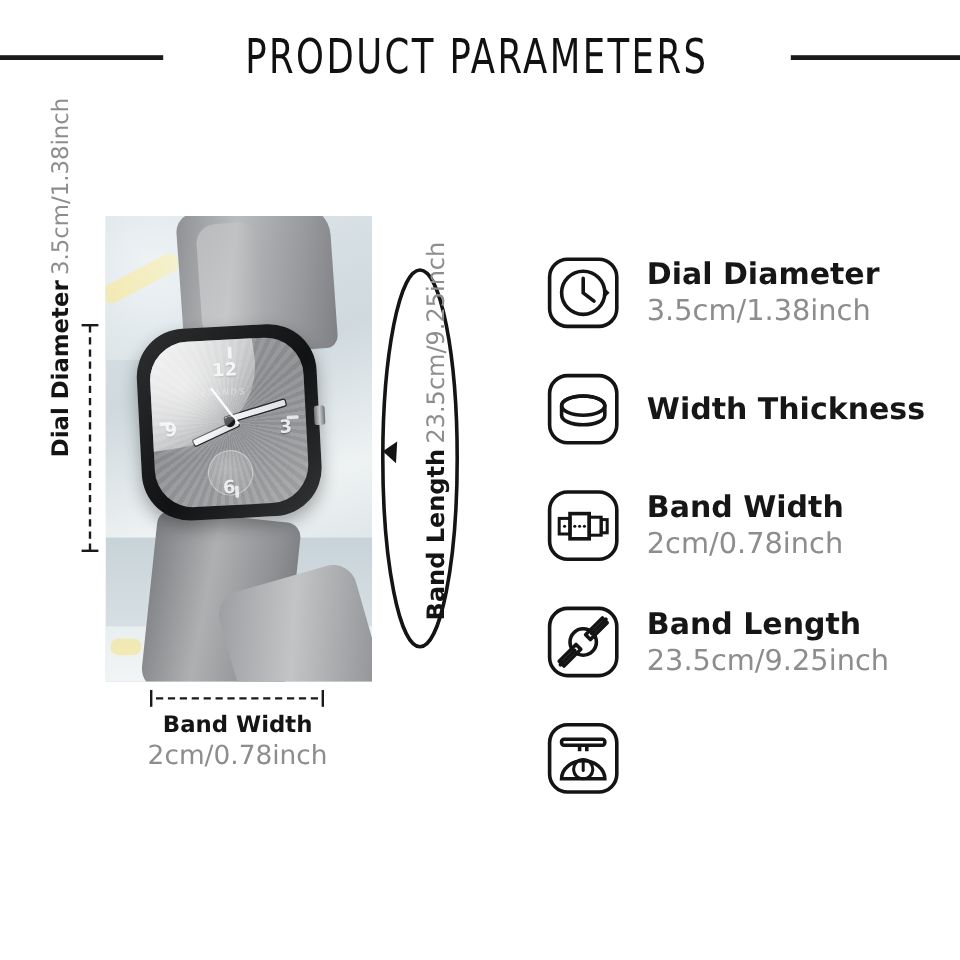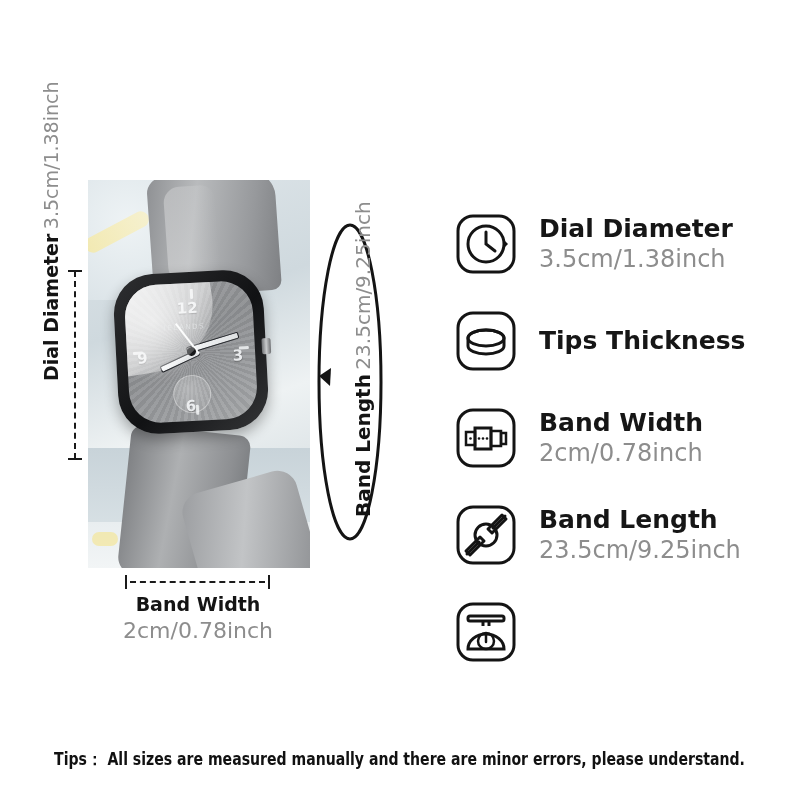--- a/index.html
+++ b/index.html
@@ -145,20 +145,25 @@
     font-family:"DejaVu Sans Condensed","Liberation Sans Narrow","Liberation Sans",sans-serif;
     font-size:17px;font-weight:bold;color:#111;display:inline-block;
     transform:scaleX(.92);
   }
 </style>
 </head>
 <body>
 
 <div class="page">
 
+  <div class="header">
+    <div class="rule rule-left"></div>
+    <div class="title">PRODUCT PARAMETERS</div>
+    <div class="rule rule-right"></div>
+  </div>
 
   <div class="photo">
     <div class="ph-blob1"></div>
     <div class="ph-yellow"></div>
     <div class="ph-floor"></div>
     <div class="ph-floor2"></div>
     <div class="ph-yellow2"></div>
 
     <div class="strap-top"></div>
     <div class="strap-top-hi"></div>
@@ -241,21 +246,21 @@
 
     <div class="spec">
       <div class="spec-icon">
         <svg viewBox="0 0 62 62" width="62" height="62">
           <rect x="3" y="3" width="56" height="56" rx="15" fill="none" stroke="#141414" stroke-width="3"></rect>
           <path d="M13 28 A18 8 0 0 1 49 28 L49 36 A18 8 0 0 1 13 36 Z" fill="none" stroke="#141414" stroke-width="3"></path>
           <ellipse cx="31" cy="28" rx="18" ry="8" fill="none" stroke="#141414" stroke-width="3"></ellipse>
         </svg>
       </div>
       <div class="spec-text">
-        <div class="spec-label">Tips Thickness</div>
+        <div class="spec-label">Width Thickness</div>
       </div>
     </div>
 
     <div class="spec">
       <div class="spec-icon">
         <svg viewBox="0 0 62 62" width="62" height="62">
           <rect x="3" y="3" width="56" height="56" rx="15" fill="none" stroke="#141414" stroke-width="3"></rect>
           <rect x="11" y="25" width="9" height="13" fill="none" stroke="#141414" stroke-width="2.5"></rect>
           <rect x="20" y="21" width="16" height="21" fill="none" stroke="#141414" stroke-width="3"></rect>
           <rect x="36" y="24" width="10" height="15" fill="none" stroke="#141414" stroke-width="2.5"></rect>
@@ -298,17 +303,14 @@
           <path d="M28 20 L28 25 M34 20 L34 25" stroke="#141414" stroke-width="3"></path>
           <path d="M13 48 A18 15 0 0 1 49 48 Z" fill="none" stroke="#141414" stroke-width="3"></path>
           <circle cx="31" cy="40" r="8" fill="none" stroke="#141414" stroke-width="2.5"></circle>
           <path d="M31 34 L31 41" stroke="#141414" stroke-width="2.5" stroke-linecap="round"></path>
         </svg>
       </div>
     </div>
 
   </div>
 
-  <div class="tips">
-    <span>Tips： All sizes are measured manually and there are minor errors, please understand.</span>
-  </div>
 
 </div>
 
 </body></html>

